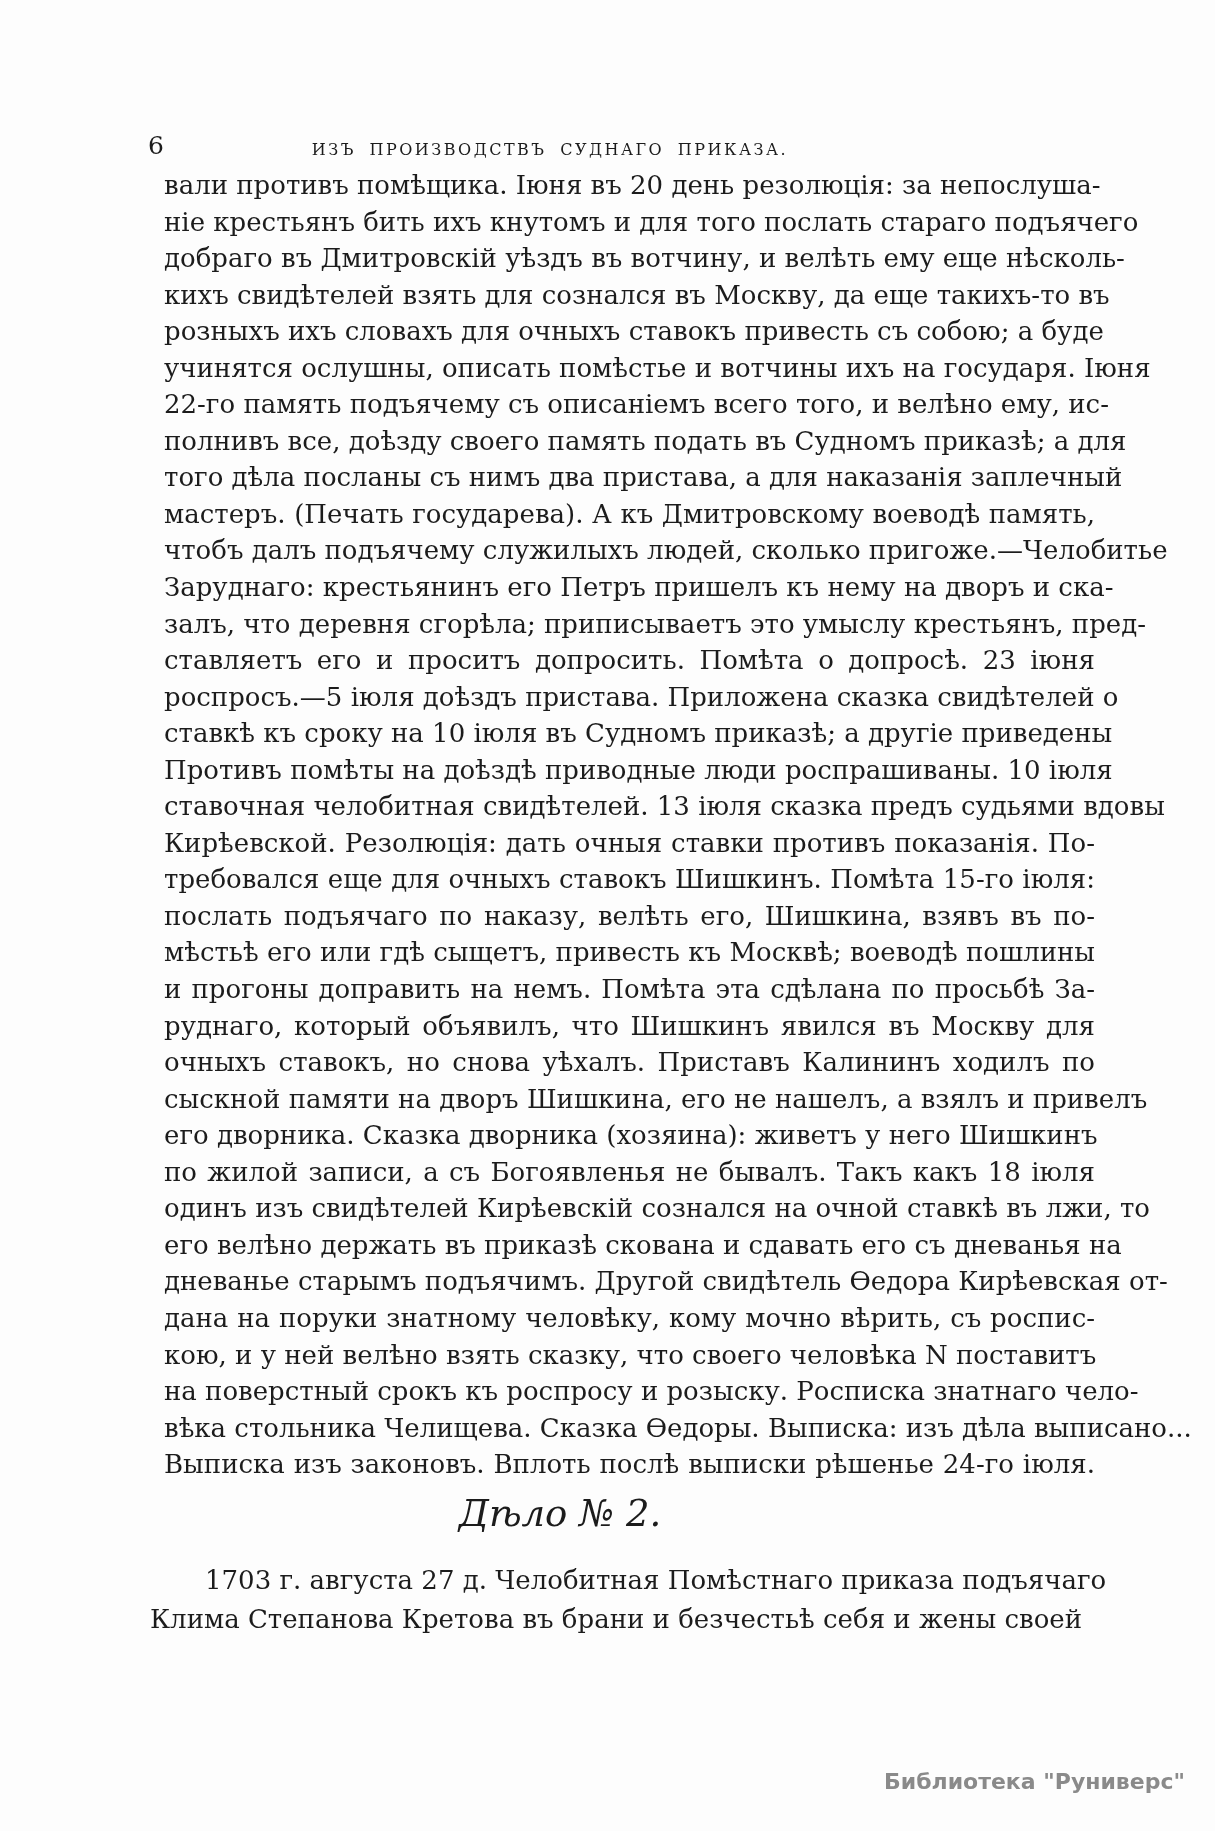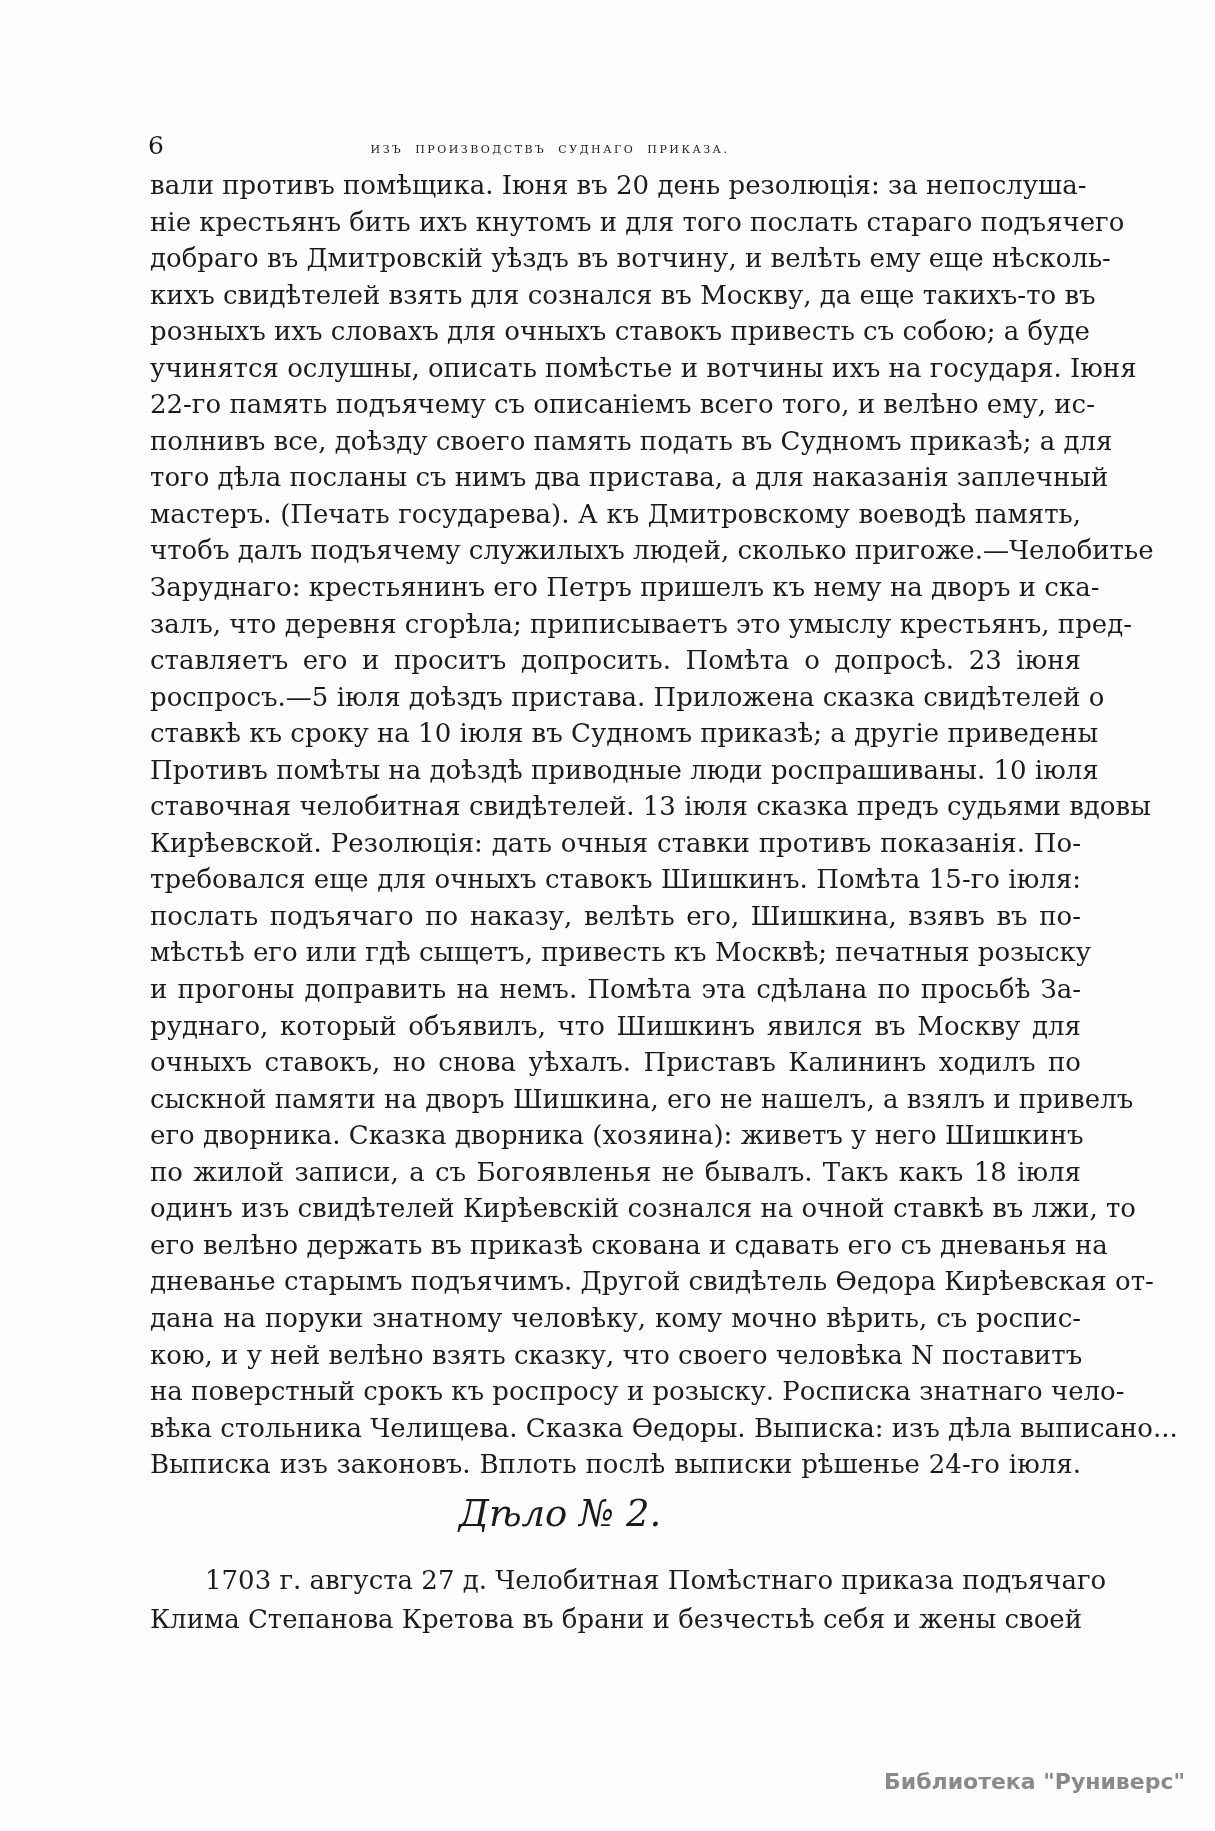--- a/index.html
+++ b/index.html
@@ -18,29 +18,29 @@
     top: 131px;
     font-size: 25px;
     line-height: 30px;
   }
   .running-header {
     position: absolute;
     left: 150px;
     top: 139px;
     width: 800px;
     text-align: center;
-    font-size: 11px;
+    font-size: 16px;
     letter-spacing: 2.5px;
     word-spacing: 6px;
     line-height: 22px;
     white-space: nowrap;
   }
   .body-text {
     position: absolute;
-    left: 150px;
+    left: 164px;
     top: 167px;
     width: 931px;
     font-size: 26px;
   }
   .body-text .line {
     height: 36.55px;
     line-height: 36.55px;
     text-align: justify;
     text-align-last: justify;
     white-space: nowrap;
@@ -105,21 +105,21 @@
       <div class="line">Заруднаго: крестьянинъ его Петръ пришелъ къ нему на дворъ и ска-</div>
       <div class="line">залъ, что деревня сгорѣла; приписываетъ это умыслу крестьянъ, пред-</div>
       <div class="line">ставляетъ его и проситъ допросить. Помѣта о допросѣ. 23 іюня</div>
       <div class="line">роспросъ.—5 іюля доѣздъ пристава. Приложена сказка свидѣтелей о</div>
       <div class="line">ставкѣ къ сроку на 10 іюля въ Судномъ приказѣ; а другіе приведены</div>
       <div class="line">Противъ помѣты на доѣздѣ приводные люди роспрашиваны. 10 іюля</div>
       <div class="line">ставочная челобитная свидѣтелей. 13 іюля сказка предъ судьями вдовы</div>
       <div class="line">Кирѣевской. Резолюція: дать очныя ставки противъ показанія. По-</div>
       <div class="line">требовался еще для очныхъ ставокъ Шишкинъ. Помѣта 15-го іюля:</div>
       <div class="line">послать подъячаго по наказу, велѣть его, Шишкина, взявъ въ по-</div>
-      <div class="line">мѣстьѣ его или гдѣ сыщетъ, привесть къ Москвѣ; печатныя розыску</div>
+      <div class="line">мѣстьѣ его или гдѣ сыщетъ, привесть къ Москвѣ; воеводѣ пошлины</div>
       <div class="line">и прогоны доправить на немъ. Помѣта эта сдѣлана по просьбѣ За-</div>
       <div class="line">руднаго, который объявилъ, что Шишкинъ явился въ Москву для</div>
       <div class="line">очныхъ ставокъ, но снова уѣхалъ. Приставъ Калининъ ходилъ по</div>
       <div class="line">сыскной памяти на дворъ Шишкина, его не нашелъ, а взялъ и привелъ</div>
       <div class="line">его дворника. Сказка дворника (хозяина): живетъ у него Шишкинъ</div>
       <div class="line">по жилой записи, а съ Богоявленья не бывалъ. Такъ какъ 18 іюля</div>
       <div class="line">одинъ изъ свидѣтелей Кирѣевскій сознался на очной ставкѣ въ лжи, то</div>
       <div class="line">его велѣно держать въ приказѣ скована и сдавать его съ дневанья на</div>
       <div class="line">дневанье старымъ подъячимъ. Другой свидѣтель Ѳедора Кирѣевская от-</div>
       <div class="line">дана на поруки знатному человѣку, кому мочно вѣрить, съ роспис-</div>

